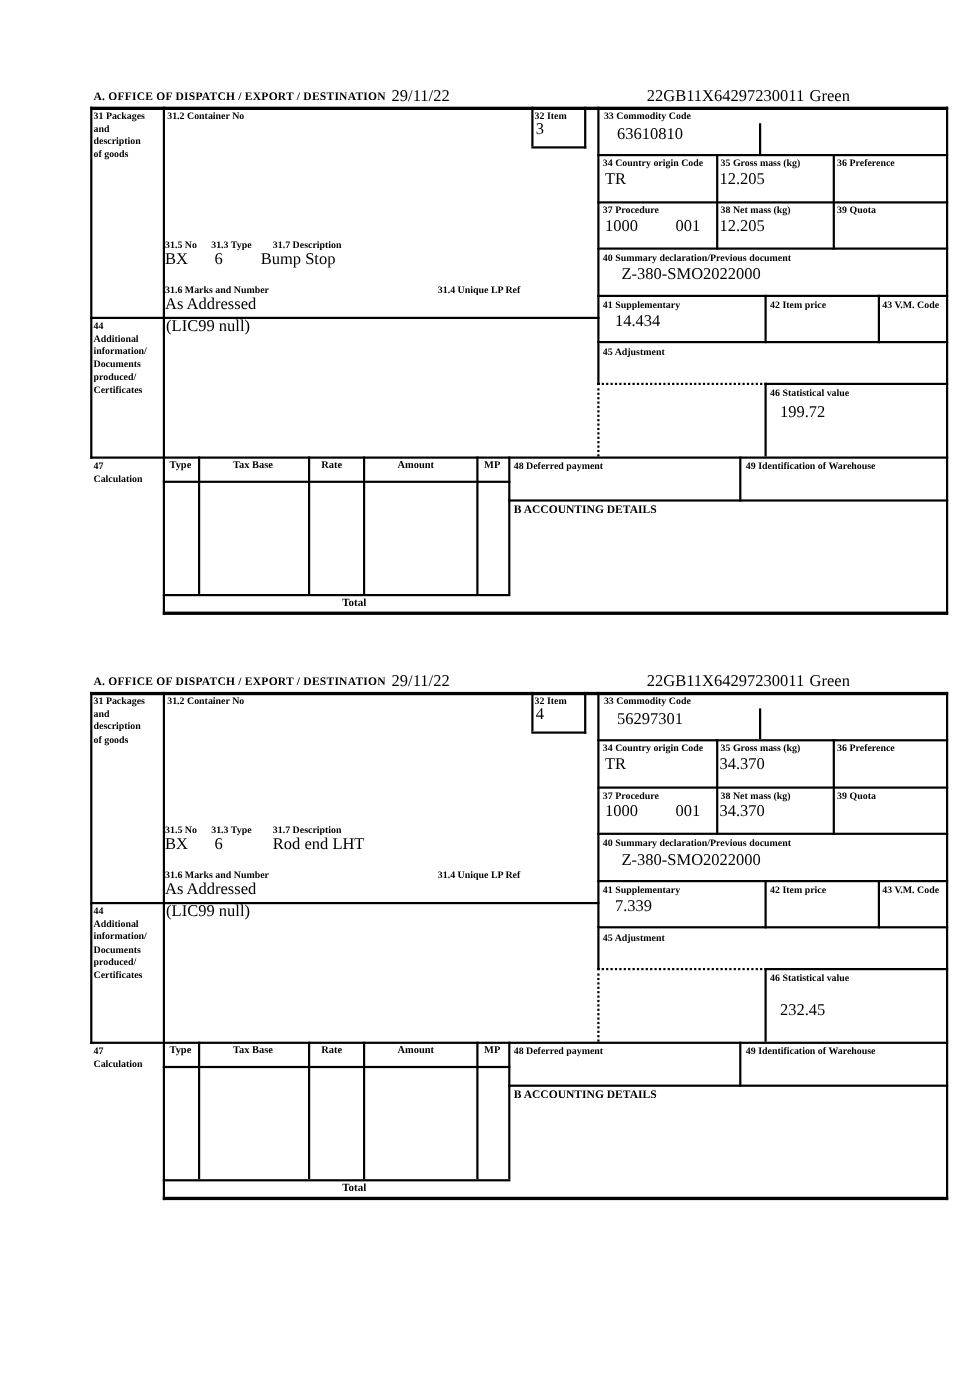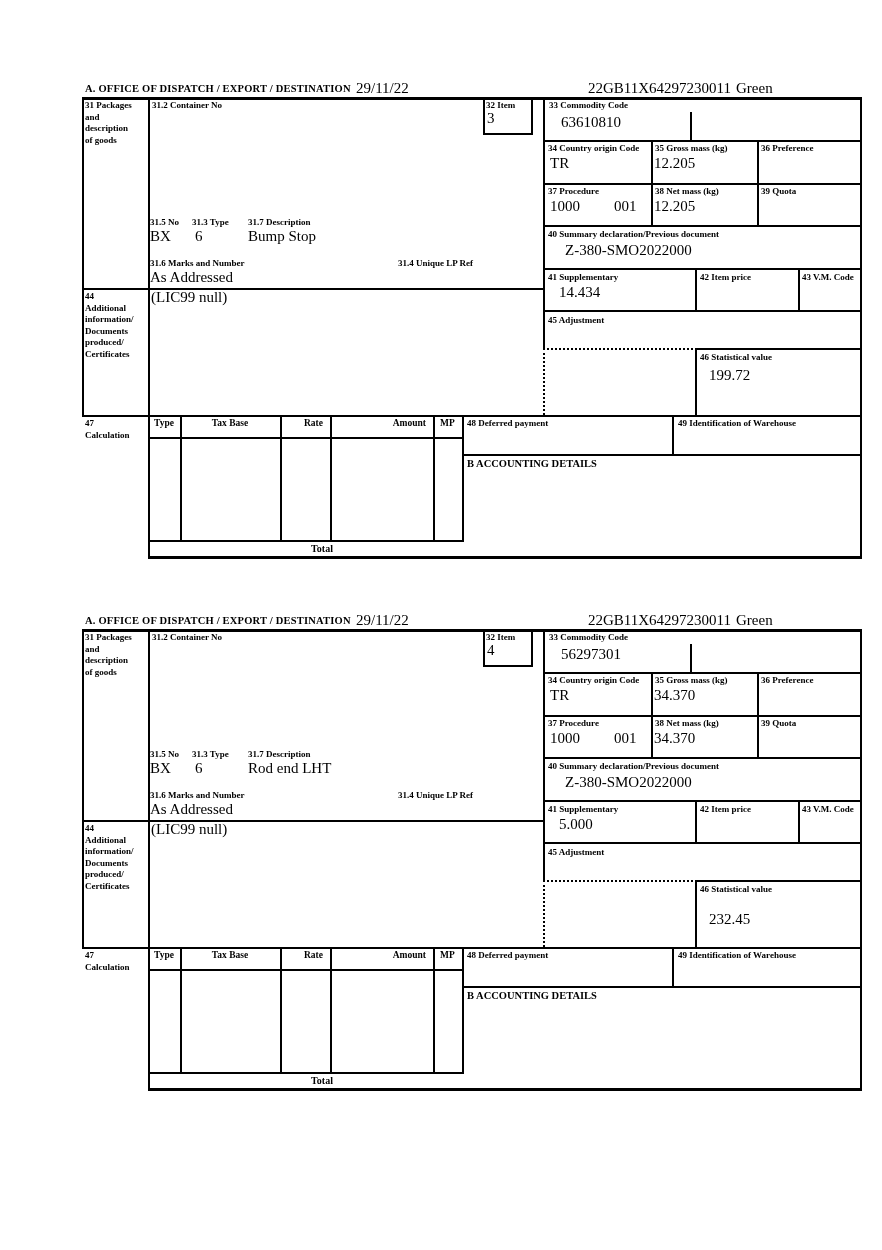--- a/index.html
+++ b/index.html
@@ -7,21 +7,21 @@
   body{width:882px;height:1250px;background:#fff;position:relative;overflow:hidden;
        font-family:"Liberation Serif",serif;color:#000;}
   .form{position:absolute;left:82px;width:824px;}
   .fhead{position:relative;height:17px;}
   .ft{position:absolute;left:3px;top:3px;font-weight:bold;font-size:10.5px;letter-spacing:.2px;white-space:nowrap;}
   .fv{position:absolute;top:0;font-size:15px;white-space:nowrap;}
   .grid{position:relative;height:463px;}
   .lb{position:absolute;font-weight:bold;font-size:9px;line-height:11.5px;white-space:pre-line;}
   .val{position:absolute;font-size:15px;line-height:16px;white-space:nowrap;}
   .th{position:absolute;top:321px;font-weight:bold;font-size:9.5px;text-align:center;}
-  .thr{text-align:right;padding-right:3px;box-sizing:border-box;}
+  .thr{padding-right:3px;box-sizing:border-box;}
   .acct{position:absolute;font-weight:bold;font-size:10.5px;white-space:nowrap;}
   .tot{position:absolute;font-weight:bold;font-size:10px;text-align:center;}
   .ln{position:absolute;background:#000;}
   .ln.dh{background:transparent;border-top:2px dotted #000;height:0;}
   .ln.dv{background:transparent;border-left:2px dotted #000;width:0;}
 </style>
 </head>
 <body>
 
 <section class="form" style="top:80px">
@@ -59,21 +59,21 @@
     <div class="lb" style="left:618px;top:175px">42 Item price</div>
     <div class="lb" style="left:720px;top:175px">43 V.M. Code</div>
     <div class="lb" style="left:466px;top:218px">45 Adjustment</div>
     <div class="lb" style="left:618px;top:255px">46 Statistical value</div>
     <div class="val" style="left:627px;top:270px">199.72</div>
     <div class="lb" style="left:68px;top:120px">31.5 No</div>
     <div class="lb" style="left:110px;top:120px">31.3 Type</div>
     <div class="lb" style="left:166px;top:120px">31.7 Description</div>
     <div class="val" style="left:68px;top:131px">BX</div>
     <div class="val" style="left:113px;top:131px">6</div>
-    <div class="val" style="left:166px;top:131px">Bump Stop</div>
+    <div class="val" style="left:155px;top:131px">Bump Stop</div>
     <div class="lb" style="left:68px;top:161px">31.6 Marks and Number</div>
     <div class="lb" style="left:316px;top:161px">31.4 Unique LP Ref</div>
     <div class="val" style="left:68px;top:172px">As Addressed</div>
     <div class="lb" style="left:3px;top:194px;width:62px">44
 Additional
 information/
 Documents
 produced/
 Certificates</div>
     <div class="val" style="left:69px;top:192px">(LIC99 null)</div>
@@ -149,21 +149,21 @@
     <div class="lb" style="left:679px;top:46px">36 Preference</div>
     <div class="lb" style="left:466px;top:89px">37 Procedure</div>
     <div class="val" style="left:468px;top:101px">1000</div>
     <div class="val" style="left:532px;top:101px">001</div>
     <div class="lb" style="left:573px;top:89px">38 Net mass (kg)</div>
     <div class="val" style="left:572px;top:101px">34.370</div>
     <div class="lb" style="left:679px;top:89px">39 Quota</div>
     <div class="lb" style="left:466px;top:132px">40 Summary declaration/Previous document</div>
     <div class="val" style="left:483px;top:145px">Z-380-SMO2022000</div>
     <div class="lb" style="left:466px;top:175px">41 Supplementary</div>
-    <div class="val" style="left:477px;top:187px">5.000</div>
+    <div class="val" style="left:477px;top:187px">7.339</div>
     <div class="lb" style="left:618px;top:175px">42 Item price</div>
     <div class="lb" style="left:720px;top:175px">43 V.M. Code</div>
     <div class="lb" style="left:466px;top:218px">45 Adjustment</div>
     <div class="lb" style="left:618px;top:255px">46 Statistical value</div>
     <div class="val" style="left:627px;top:282px">232.45</div>
     <div class="lb" style="left:68px;top:120px">31.5 No</div>
     <div class="lb" style="left:110px;top:120px">31.3 Type</div>
     <div class="lb" style="left:166px;top:120px">31.7 Description</div>
     <div class="val" style="left:68px;top:131px">BX</div>
     <div class="val" style="left:113px;top:131px">6</div>

